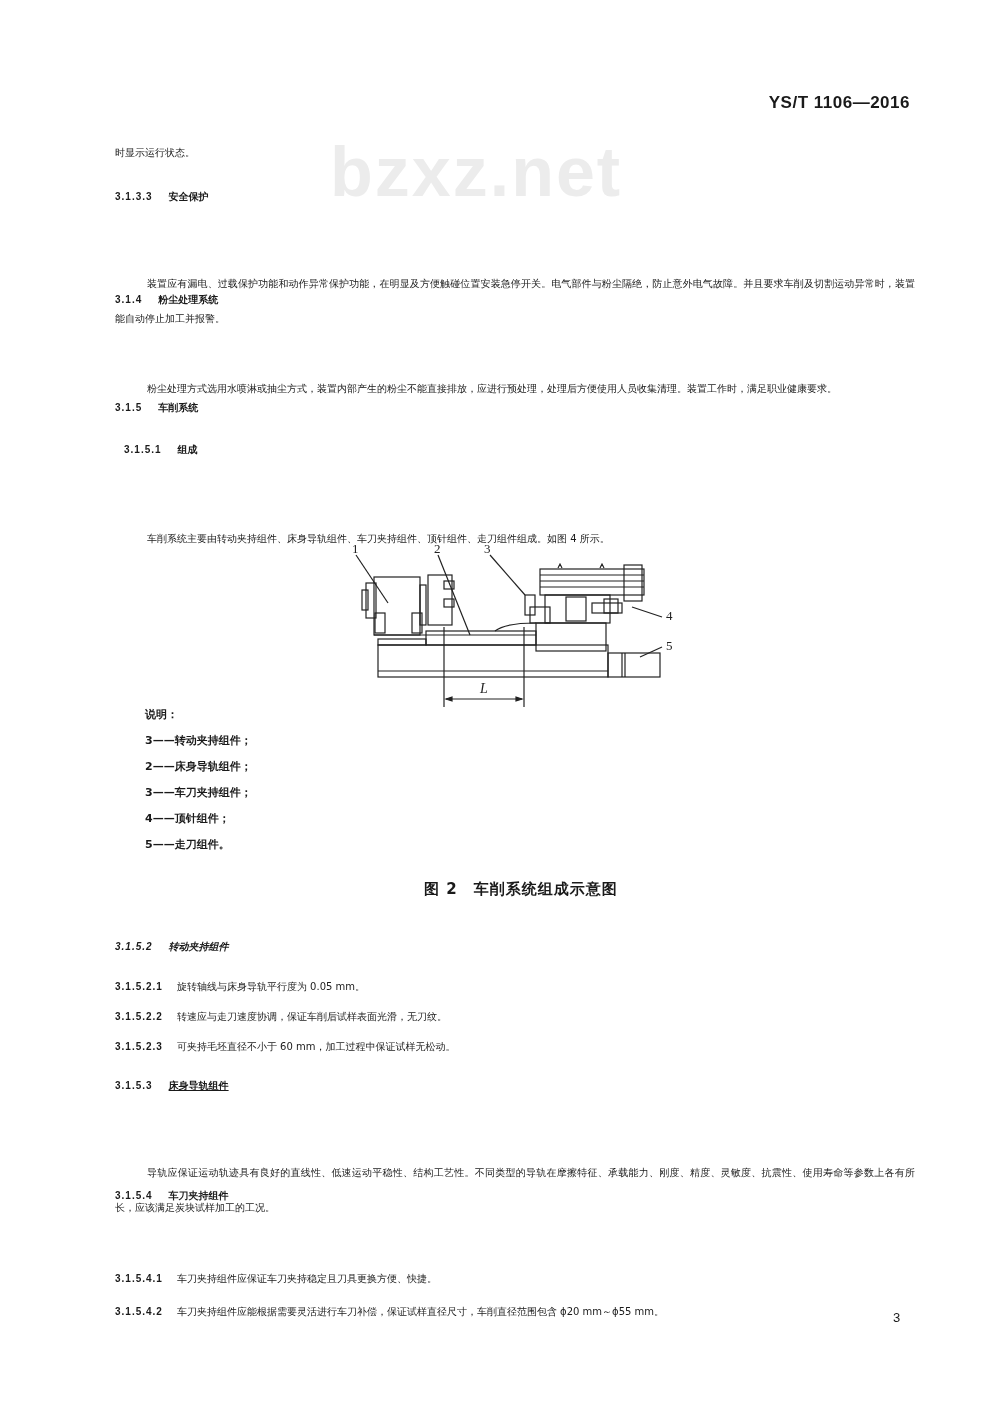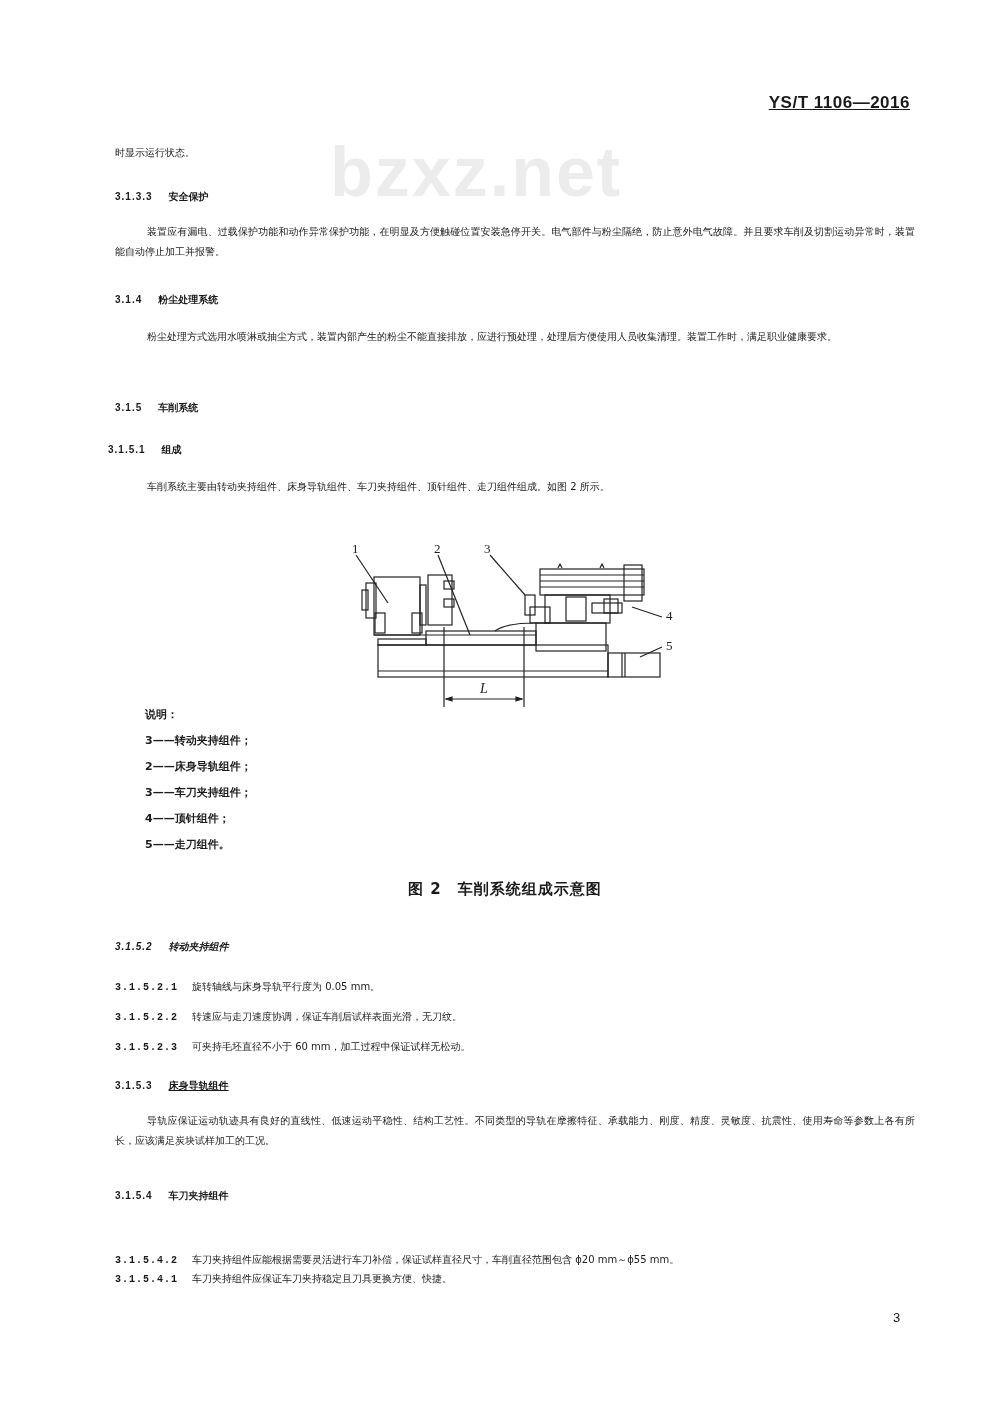--- a/index.html
+++ b/index.html
@@ -1,30 +1,30 @@
 <!DOCTYPE html>
 <html><head>
 <meta charset="utf-8">
 <style>
   html, body { margin: 0; padding: 0; background: #ffffff; }
   body { width: 1000px; height: 1427px; position: relative; overflow: hidden;
          font-family: "DejaVu Sans", "Liberation Sans", sans-serif; color: #1a1a1a; }
   .abs { position: absolute; }
   .std { right: 90px; top: 93px; font-weight: bold; font-size: 17px; letter-spacing: 0.5px;
-         font-family: "Liberation Sans", sans-serif; text-decoration: underline; }
+         font-family: "Liberation Sans", sans-serif; }
   .watermark { left: 330px; top: 132px; font-size: 70px; font-weight: bold; color: #ececec;
                font-family: "Liberation Sans", sans-serif; letter-spacing: 2px; z-index: 0; }
   .txt { font-size: 10px; line-height: 20px; z-index: 1; white-space: nowrap; }
   .h { font-weight: bold; }
   .h .num { display: inline-block; margin-right: 16px; font-family: "Liberation Sans", sans-serif; letter-spacing: 1px; }
   .para { left: 115px; width: 800px; white-space: normal; text-align: justify; }
   .indent { text-indent: 32px; }
-  .line2 { line-height: 20px; }
+  .line2 { line-height: 35px; margin-top: 44px; }
   .item .num { display: inline-block; margin-right: 14px; font-weight: bold;
-               font-family: Liberation Mono, monospace; letter-spacing: 1px; }
+               font-family: Liberation Sans, sans-serif; letter-spacing: 1px; }
   .legend { font-size: 11px; line-height: 26px; font-weight: bold; }
   .caption { font-size: 15px; font-weight: bold; letter-spacing: 1px; }
   .pagenum { font-size: 13px; font-family: "Liberation Sans", sans-serif; }
   svg { position: absolute; left: 340px; top: 535px; }
 </style>
 </head>
 <body>
 
 <div class="abs std">YS/T 1106—2016</div>
 <div class="abs watermark">bzxz.net</div>
@@ -38,24 +38,24 @@
 
 <div class="abs txt h" style="left:115px;top:290px;">
   <span class="num">3.1.4</span><span>粉尘处理系统</span>
 </div>
 <div class="abs txt para indent line2" style="top:327px;">粉尘处理方式选用水喷淋或抽尘方式，装置内部产生的粉尘不能直接排放，应进行预处理，处理后方便使用人员收集清理。装置工作时，满足职业健康要求。</div>
 
 <div class="abs txt h" style="left:115px;top:398px;">
   <span class="num">3.1.5</span><span>车削系统</span>
 </div>
 
-<div class="abs txt h" style="left:108px;top:440px;">
+<div class="abs txt h" style="left:124px;top:440px;">
   <span class="num">3.1.5.1</span><span>组成</span>
 </div>
-<div class="abs txt para indent line2" style="top:477px;">车削系统主要由转动夹持组件、床身导轨组件、车刀夹持组件、顶针组件、走刀组件组成。如图 2 所示。</div>
+<div class="abs txt para indent line2" style="top:477px;">车削系统主要由转动夹持组件、床身导轨组件、车刀夹持组件、顶针组件、走刀组件组成。如图 4 所示。</div>
 
 <svg width="340" height="180" viewBox="0 0 340 180" fill="none" stroke="#222" stroke-width="1.2">
 
   <text x="12" y="18" font-size="13" fill="#222" stroke="none" font-family="Liberation Serif, serif">1</text>
   <text x="94" y="18" font-size="13" fill="#222" stroke="none" font-family="Liberation Serif, serif">2</text>
   <text x="144" y="18" font-size="13" fill="#222" stroke="none" font-family="Liberation Serif, serif">3</text>
   <text x="326" y="85" font-size="13" fill="#222" stroke="none" font-family="Liberation Serif, serif">4</text>
   <text x="326" y="115" font-size="13" fill="#222" stroke="none" font-family="Liberation Serif, serif">5</text>
 
   <line x1="16" y1="20" x2="48" y2="68"></line>
@@ -109,21 +109,21 @@
 
 <div class="abs legend" style="left:145px;top:702px;">
   <div>说明：</div>
   <div>3——转动夹持组件；</div>
   <div>2——床身导轨组件；</div>
   <div>3——车刀夹持组件；</div>
   <div>4——顶针组件；</div>
   <div>5——走刀组件。</div>
 </div>
 
-<div class="abs caption" style="left:408px;top:880px;">图 2　车削系统组成示意图</div>
+<div class="abs caption" style="left:424px;top:880px;">图 2　车削系统组成示意图</div>
 
 <div class="abs txt h" style="left:115px;top:937px;font-style:italic;">
   <span class="num">3.1.5.2</span><span>转动夹持组件</span>
 </div>
 <div class="abs txt item" style="left:115px;top:977px;">
   <span class="num">3.1.5.2.1</span><span>旋转轴线与床身导轨平行度为 0.05 mm。</span>
 </div>
 <div class="abs txt item" style="left:115px;top:1007px;">
   <span class="num">3.1.5.2.2</span><span>转速应与走刀速度协调，保证车削后试样表面光滑，无刀纹。</span>
 </div>

